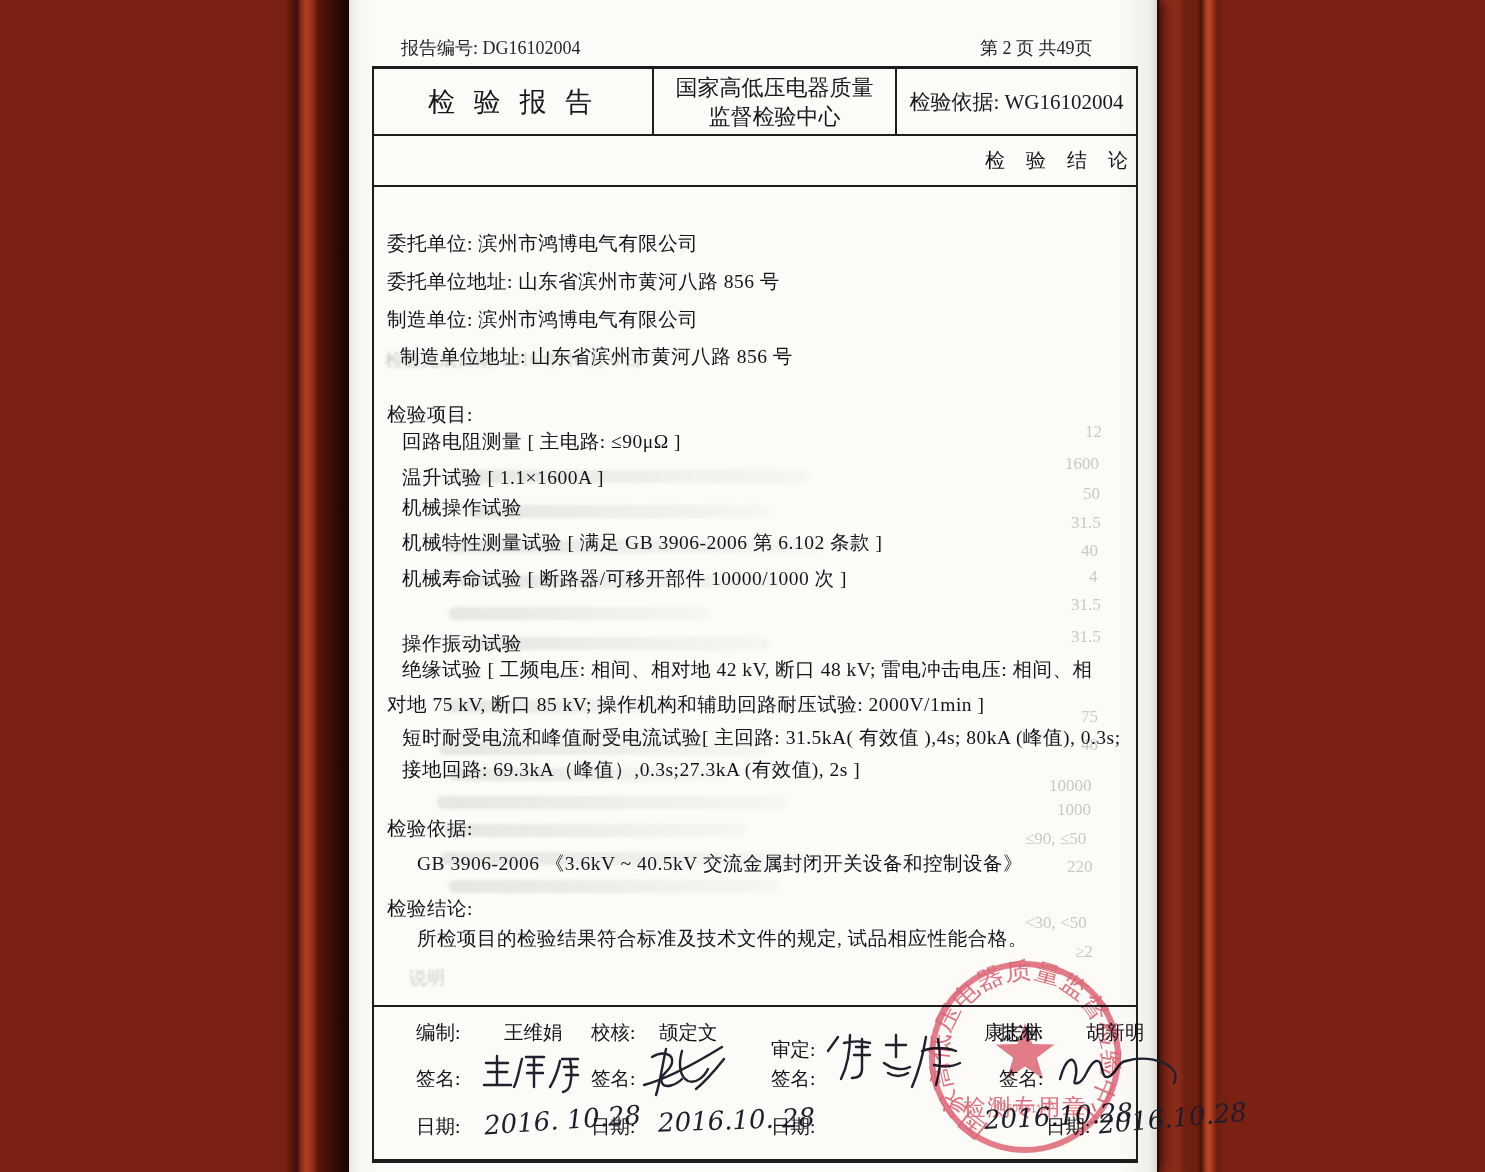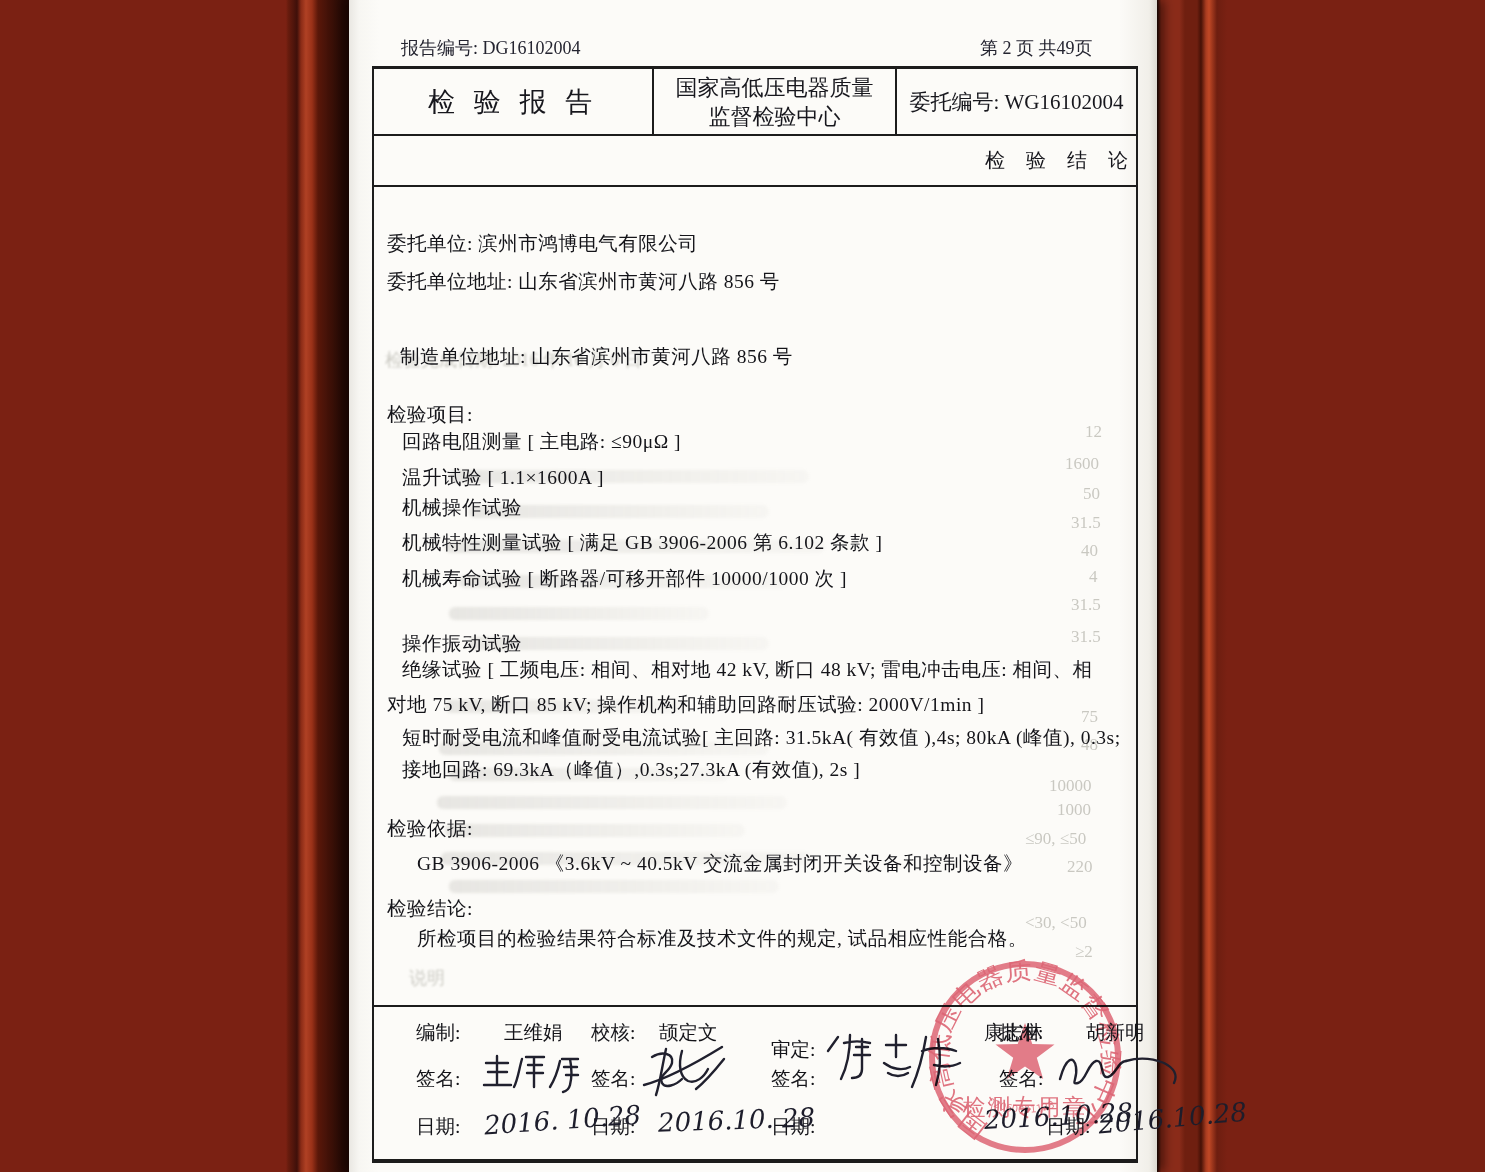--- a/index.html
+++ b/index.html
@@ -86,31 +86,32 @@
 
     <div class="header-row">
       <div class="cell cell-title">
         <span>检 验 报 告</span>
       </div>
       <div class="cell cell-org">
         <span>国家高低压电器质量</span>
         <span>监督检验中心</span>
       </div>
       <div class="cell cell-commission">
-        <span>委托编号: WG16102004</span>
+        <span>检验依据: WG16102004</span>
       </div>
     </div>
 
     <div class="title-row">
       <span>检  验  结  论</span>
     </div>
 
     <div class="content-cell">
       <span class="bl" style="top:43px;  left:13px;">委托单位: 滨州市鸿博电气有限公司</span>
       <span class="bl" style="top:81px;  left:13px;">委托单位地址: 山东省滨州市黄河八路 856 号</span>
+      <span class="bl" style="top:119px; left:13px;">制造单位: 滨州市鸿博电气有限公司</span>
       <span class="bl" style="top:156px; left:26px;">制造单位地址: 山东省滨州市黄河八路 856 号</span>
       <span class="bl" style="top:214px; left:13px;">检验项目:</span>
       <span class="bl" style="top:241px; left:28px;">回路电阻测量 [ 主电路: ≤90μΩ ]</span>
       <span class="bl" style="top:277px; left:28px;">温升试验 [ 1.1×1600A ]</span>
       <span class="bl" style="top:307px; left:28px;">机械操作试验</span>
       <span class="bl" style="top:342px; left:28px;">机械特性测量试验 [ 满足 GB 3906-2006 第 6.102 条款 ]</span>
       <span class="bl" style="top:378px; left:28px;">机械寿命试验 [ 断路器/可移开部件 10000/1000 次 ]</span>
       <span class="bl" style="top:443px; left:28px;">操作振动试验</span>
       <span class="bl" style="top:469px; left:28px;">绝缘试验 [ 工频电压: 相间、相对地 42 kV, 断口 48 kV; 雷电冲击电压: 相间、相</span>
       <span class="bl" style="top:504px; left:13px;">对地 75 kV, 断口 85 kV; 操作机构和辅助回路耐压试验: 2000V/1min ]</span>

